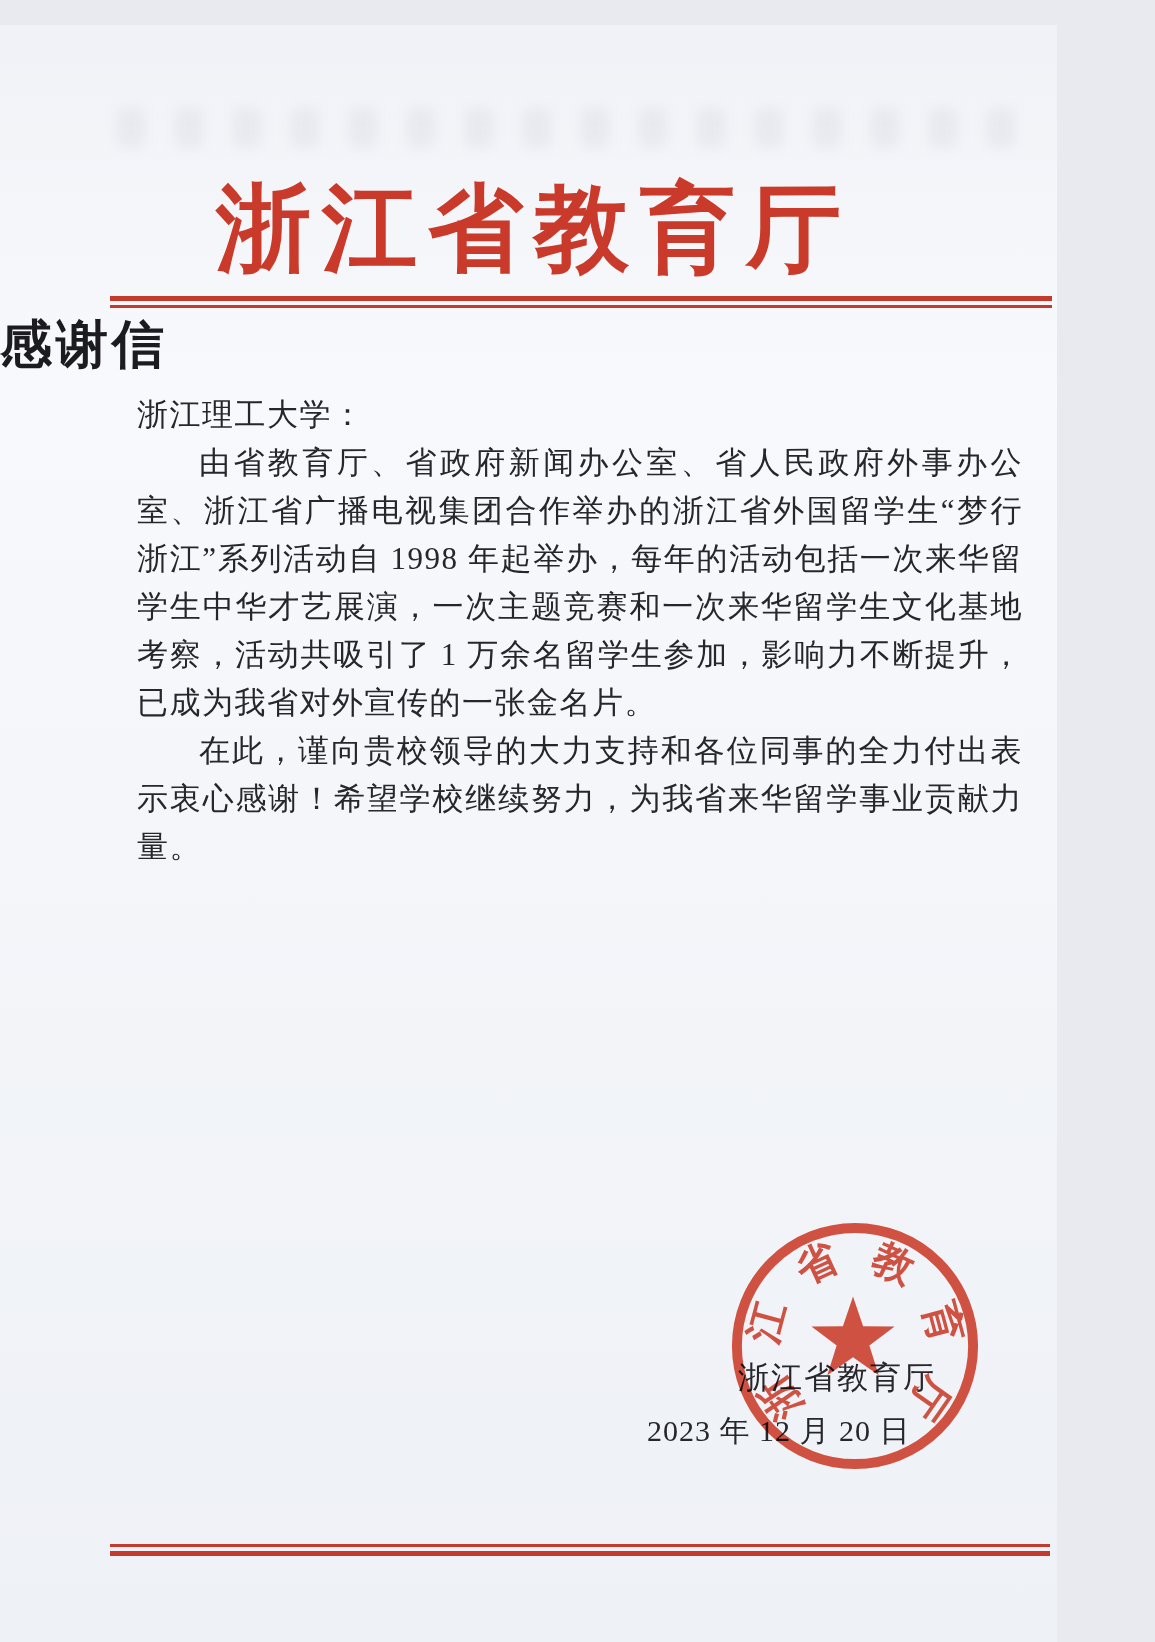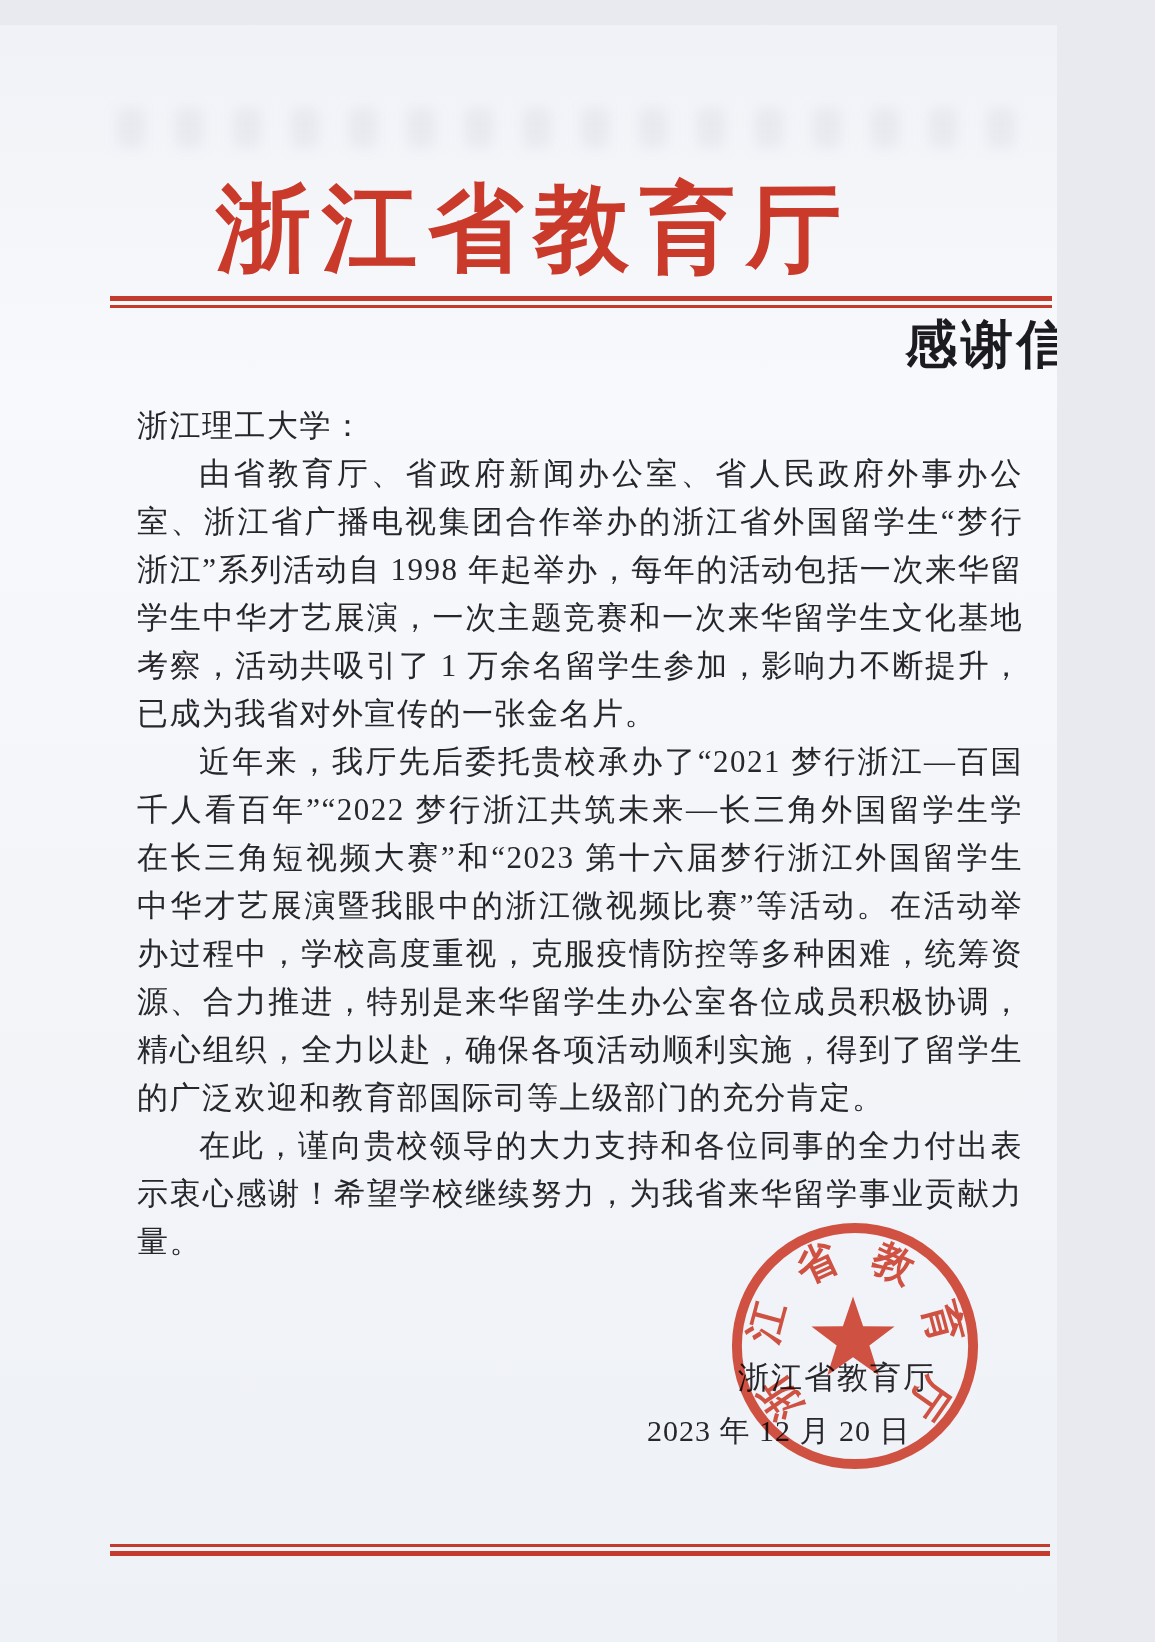--- a/index.html
+++ b/index.html
@@ -32,26 +32,26 @@
     font-size:95px;font-weight:700;line-height:1.15;
     letter-spacing:11px;padding-left:11px;box-sizing:border-box;
   }
   .rule{position:absolute;left:110px;width:942px;}
   .rule-top{top:271px;}
   .rule-bottom{top:1519px;width:940px;}
   .rule .bar-thick{height:5px;background:var(--rule-red);}
   .rule .bar-thin{height:2.5px;background:var(--rule-red);}
   .rule .gap{height:4px;}
   .doc-title{
-    position:absolute;left:16px;top:291px;width:100%;margin:0;
-    text-align:right;color:#1c1c20;
+    position:absolute;left:0;top:291px;width:100%;margin:0;
+    text-align:left;color:#1c1c20;
     font-size:52px;font-weight:700;letter-spacing:4px;line-height:1.1;
   }
   .letter-body{
-    position:absolute;left:137px;top:377px;width:886px;
+    position:absolute;left:137px;top:366px;width:886px;
     color:var(--ink);font-size:31px;line-height:48px;letter-spacing:1.5px;
     text-align:justify;
   }
   .letter-body p{margin:0;}
   .letter-body .para{text-indent:2em;}
   .signature{
     position:absolute;left:647px;top:1333px;width:380px;
     text-align:center;color:var(--ink);font-size:31px;line-height:40px;
     letter-spacing:2px;
   }
@@ -84,21 +84,20 @@
     <div class="bar-thick"></div>
     <div class="gap"></div>
     <div class="bar-thin"></div>
   </div>
 
   <h2 class="doc-title">感谢信</h2>
 
   <div class="letter-body">
     <p class="salutation">浙江理工大学：</p>
     <p class="para">由省教育厅、省政府新闻办公室、省人民政府外事办公室、浙江省广播电视集团合作举办的浙江省外国留学生“梦行浙江”系列活动自 1998 年起举办，每年的活动包括一次来华留学生中华才艺展演，一次主题竞赛和一次来华留学生文化基地考察，活动共吸引了 1 万余名留学生参加，影响力不断提升，已成为我省对外宣传的一张金名片。</p>
-    <p class="para">近年来，我厅先后委托贵校承办了“2021 梦行浙江—百国千人看百年”“2022 梦行浙江共筑未来—长三角外国留学生学在长三角短视频大赛”和“2023 第十六届梦行浙江外国留学生中华才艺展演暨我眼中的浙江微视频比赛”等活动。在活动举办过程中，学校高度重视，克服疫情防控等多种困难，统筹资源、合力推进，特别是来华留学生办公室各位成员积极协调，精心组织，全力以赴，确保各项活动顺利实施，得到了留学生的广泛欢迎和教育部国际司等上级部门的充分肯定。</p>
     <p class="para">在此，谨向贵校领导的大力支持和各位同事的全力付出表示衷心感谢！希望学校继续努力，为我省来华留学事业贡献力量。</p>
   </div>
 
   <div class="signature">浙江省教育厅</div>
 
   <div class="sign-date">2023 年 12 月 20 日</div>
 
   <svg class="seal" viewBox="0 0 260 260" xmlns="http://www.w3.org/2000/svg">
     <circle class="ring" cx="130" cy="130" r="119"></circle>
     <polygon class="star" transform="translate(128,124)" points="0,-44 10.2,-14 41.9,-13.6 16.5,5.4 25.9,35.6 0,17.3 -25.9,35.6 -16.5,5.4 -41.9,-13.6 -10.2,-14"></polygon>

